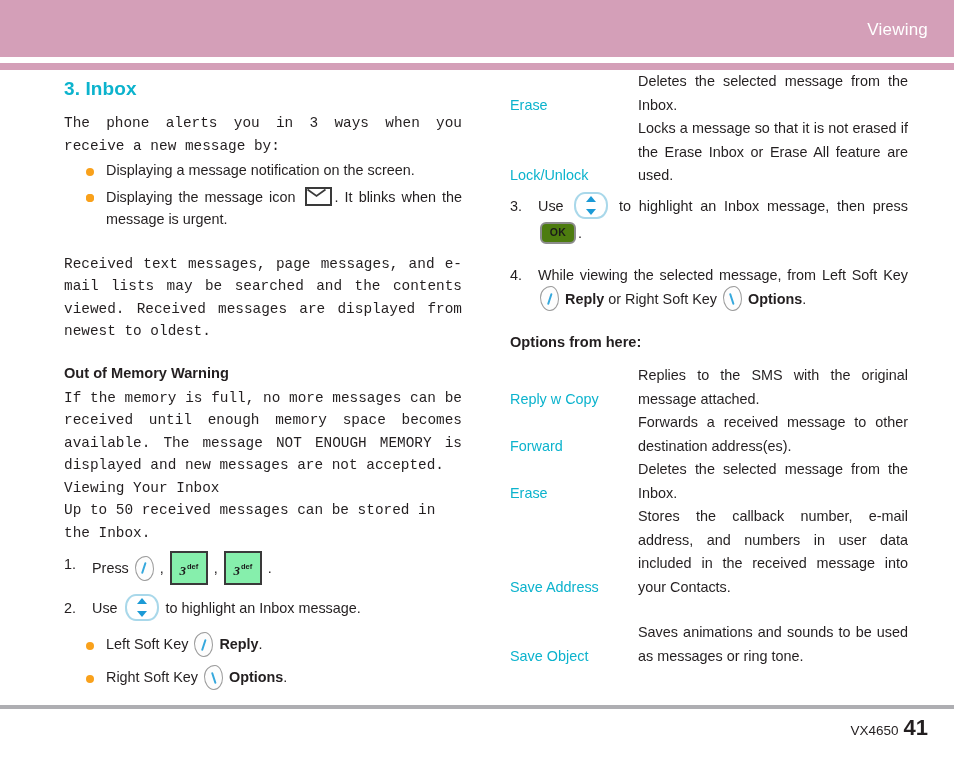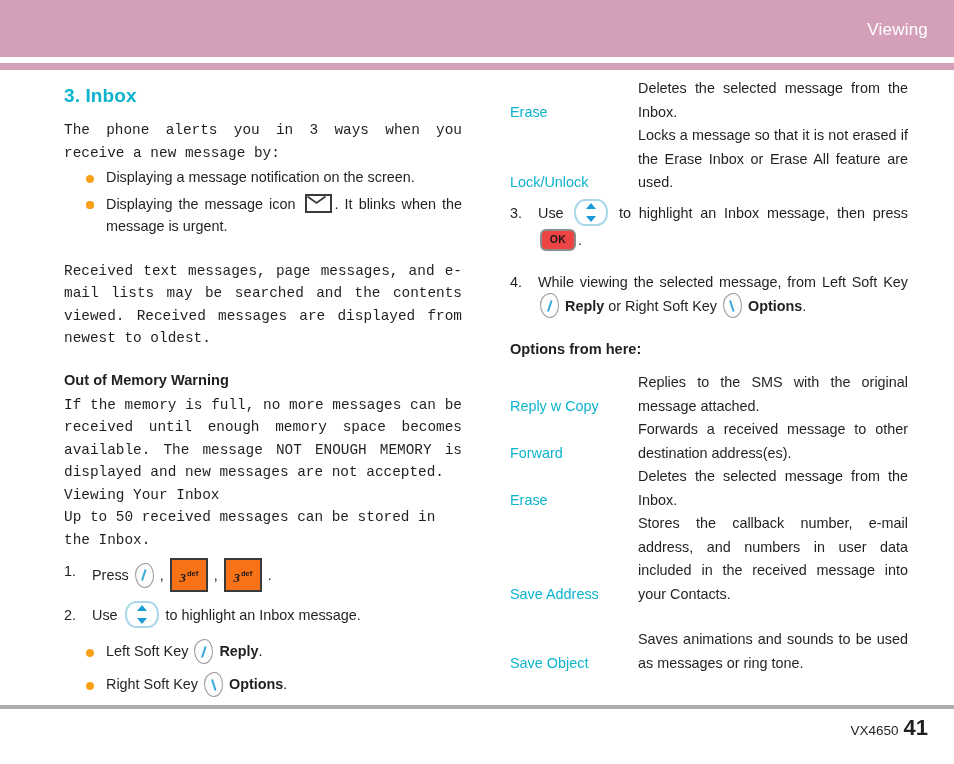--- a/index.html
+++ b/index.html
@@ -21,21 +21,21 @@
     position:absolute;right:26px;top:20px;
     font-size:17px;color:#ffffff;letter-spacing:.2px;
   }
   .hdr-rule{
     position:absolute;left:0;top:63px;width:954px;height:7px;
     background:#d49fb8;
   }
 
   
   .page{
-    position:absolute;left:0;top:77px;width:954px;height:634px;
+    position:absolute;left:0;top:70px;width:954px;height:634px;
   }
   .col{
     position:absolute;top:0;width:398px;
   }
   .col-left{left:64px;}
   .col-right{left:510px;}
 
   h2.sec-title{
     margin:8px 0 12px 0;
     font-size:19px;font-weight:bold;color:#0cb3cd;
@@ -140,41 +140,41 @@
   }
   .ico-nav .tri.dn{
     bottom:2px;transform:translateX(-50%);
     border-top:6px solid #1b9ad6;
   }
 
   
   .ico-key{
     min-width:28px;height:18px;margin:0 2px;top:-1px;
     border:2px solid #3a3a3a;
-    background:#f97316;
+    background:#86efac;
     padding:6px 3px;
     line-height:16px;
     text-align:center;
     white-space:nowrap;
   }
   .ico-key .d{
     font-weight:bold;font-style:italic;font-size:13px;color:#1a1a1a;
     font-family:"Liberation Serif","DejaVu Serif",serif;
   }
   .ico-key .l{
     font-weight:bold;font-size:7.5px;color:#1a1a1a;
     vertical-align:super;margin-left:1px;
   }
 
   
   .ico-ok{
     min-width:24px;height:18px;margin:0 2px;top:-1px;
     border:2px solid #8c8c8c;
     border-radius:6px;
-    background:#ef4444;
+    background:#4d7c0f;
     padding:0 4px;
     line-height:15px;
     text-align:center;
   }
   .ico-ok .t{font-size:10.5px;font-weight:bold;color:#1a1a1a;letter-spacing:.3px;}
 
   
   .ico-env{
     width:23px;height:15px;margin:0 3px;top:-1px;
     border:2px solid #3a3a3a;

